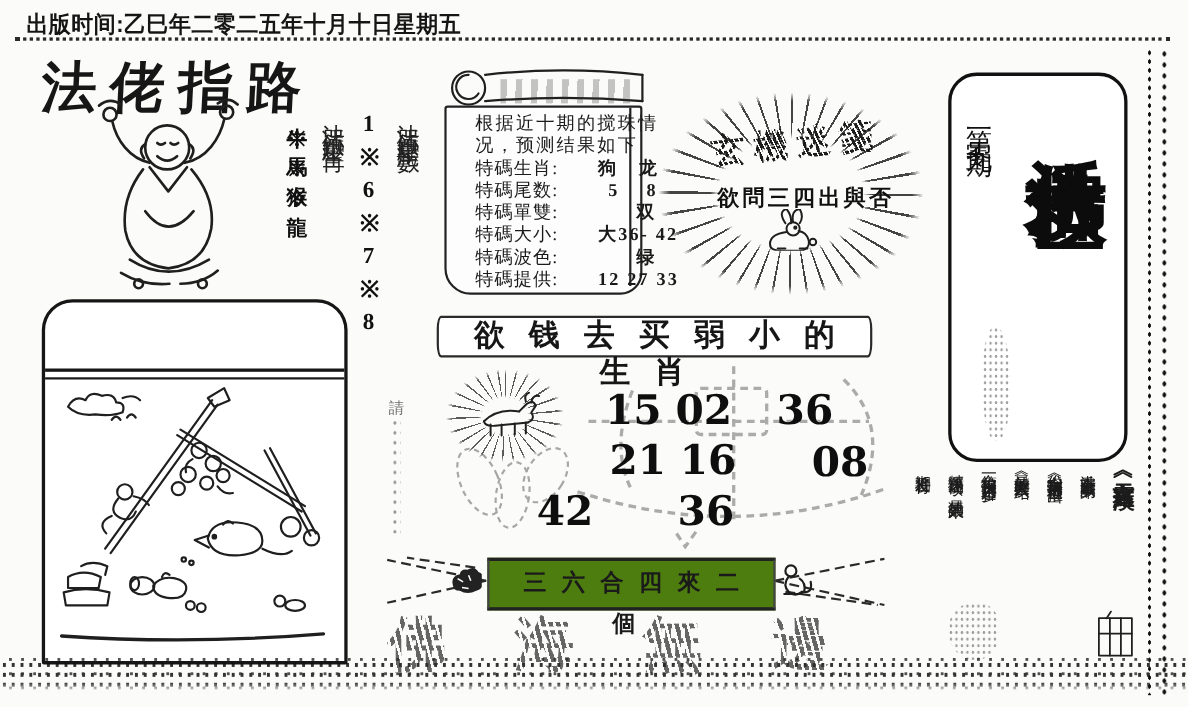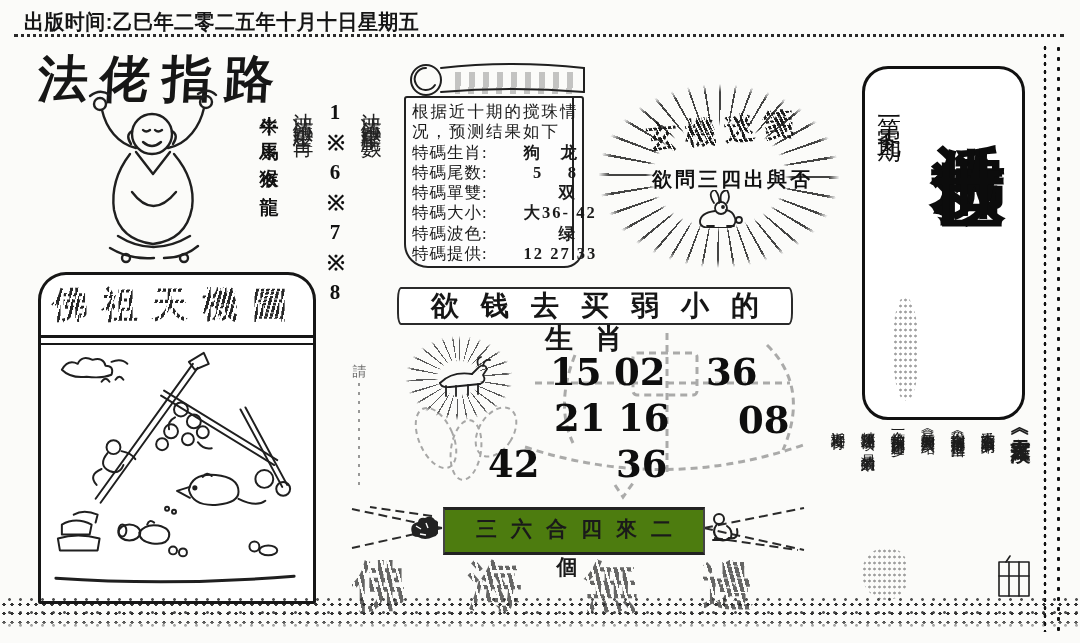--- a/index.html
+++ b/index.html
@@ -35,21 +35,21 @@
     -webkit-mask-image:repeating-linear-gradient(105deg,#000 0 3px,transparent 3px 5px);
     mask-image:repeating-linear-gradient(105deg,#000 0 3px,transparent 3px 5px);
   }
   .pic-sep{left:0;top:60px;width:100%;height:5px;border-top:3px solid #161616;border-bottom:2px solid #161616;}
   
   .scroll-body{
     left:404px;top:96px;width:176px;height:168px;border:2px solid #222;
     border-radius:3px 3px 20px 24px;background:rgba(255,255,255,.6);
   }
   .scroll-inner-line{left:572px;top:98px;width:2px;height:162px;background:#222;}
-  .scroll-rows{left:412px;top:102px;width:166px;}
+  .scroll-rows{left:432px;top:102px;width:166px;}
   .s-row{display:flex;font-size:16.5px;line-height:20.3px;white-space:pre;}
   .s-row .lab{width:92px;letter-spacing:1px;}
   .s-row .val{letter-spacing:2px;font-weight:700;margin-left:36px;}
   .s-row.intro .lab{width:auto;letter-spacing:2px;font-weight:400;}
   .scroll-smudge{
     left:455px;top:72px;width:120px;height:22px;opacity:.28;
     background:repeating-linear-gradient(92deg,#333 0 6px,transparent 6px 14px);
   }
   
   .burst{
@@ -153,21 +153,20 @@
       <circle cx="144" cy="172" r="4"></circle>
   </g>
 </svg>
 
 <div class="abs vtxt spell-label" style="left:360px;top:96px;">法咒鎮壓尾數</div>
 <div class="abs vtxt spell-value" style="left:324px;top:100px;">1※6※7※8</div>
 <div class="abs vtxt spell-label" style="left:292px;top:96px;">法咒鎮壓生肖</div>
 <div class="abs vtxt spell-value" style="left:260px;top:100px;font-size:19px;">牛※馬※猴※龍</div>
 
 <div class="abs pic-box">
-  <div class="abs pic-head">佛祖天機圖</div>
   <div class="abs pic-sep"></div>
   <svg class="abs" style="left:3px;top:72px;" width="264" height="248" viewBox="0 0 266 248">
     <g class="sk" stroke-width="2">
       <path d="M18 22 q6 -11 16 -6 q4 -9 15 -4 q11 -3 13 6 q9 0 6 9 q-10 4 -25 2 q-16 2 -25 -7z"></path>
       <path d="M68 14 q10 -4 16 2"></path>
       <path d="M58 34 q4 -6 8 0"></path>
         <path d="M72 32 q4 -6 8 0"></path>
       <path d="M52 152 L150 16"></path>
         <path d="M57 156 L155 20"></path>
       <path d="M118 48 L232 118"></path>

